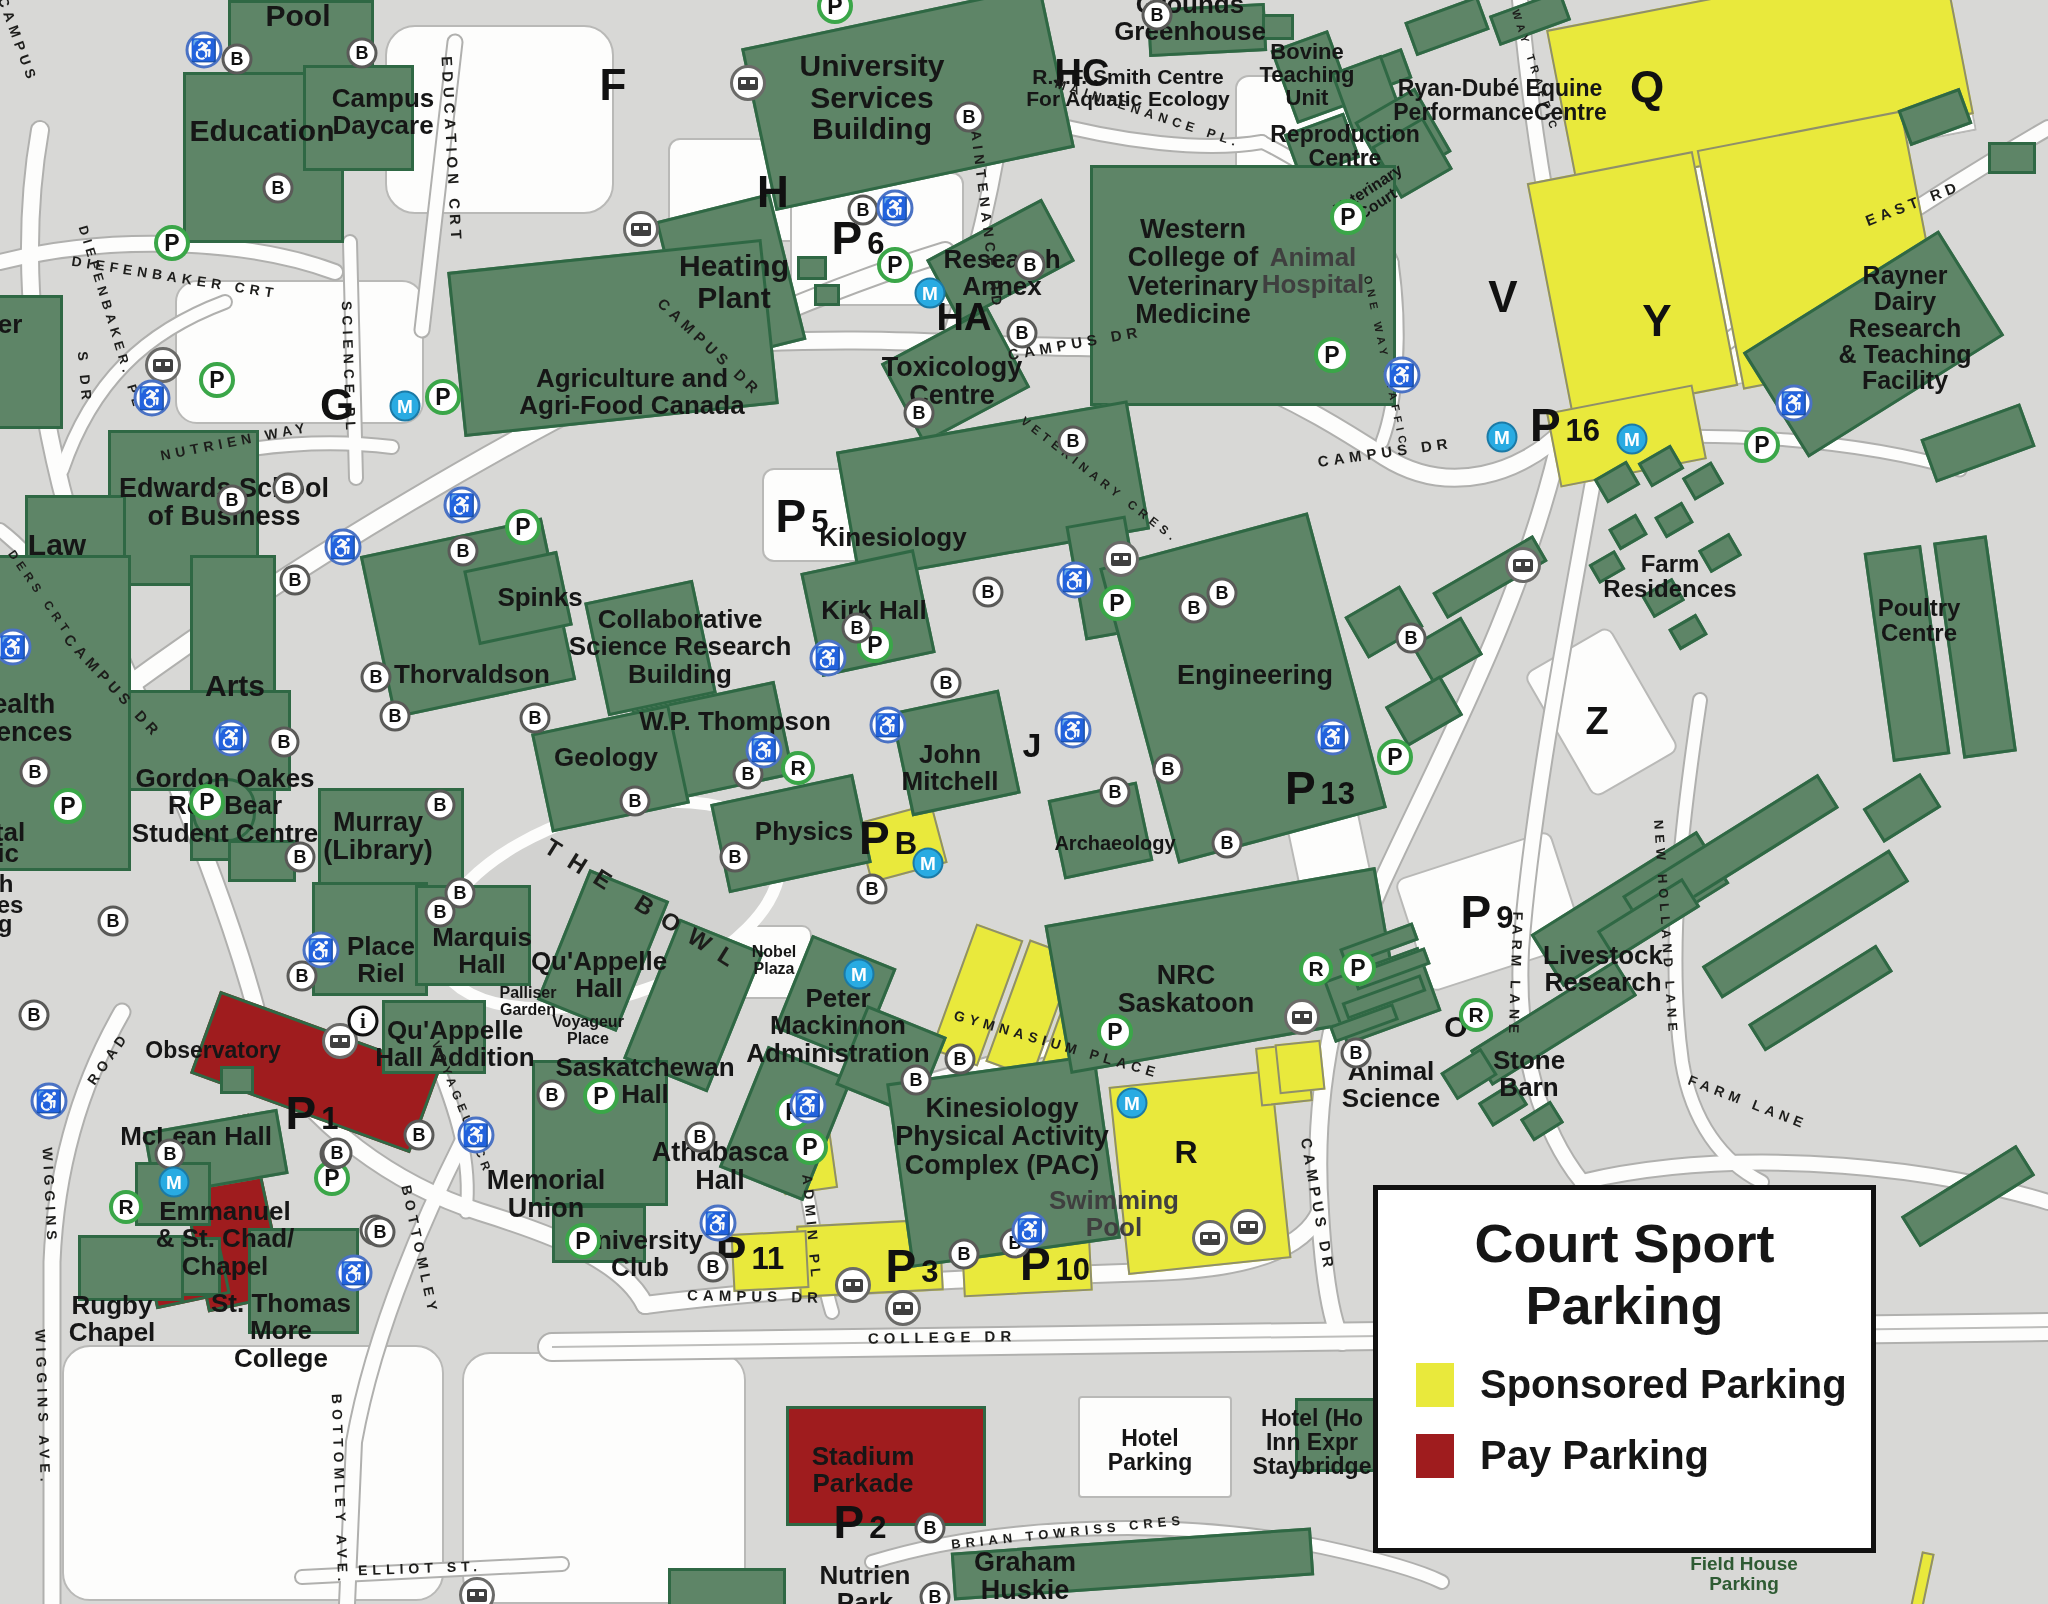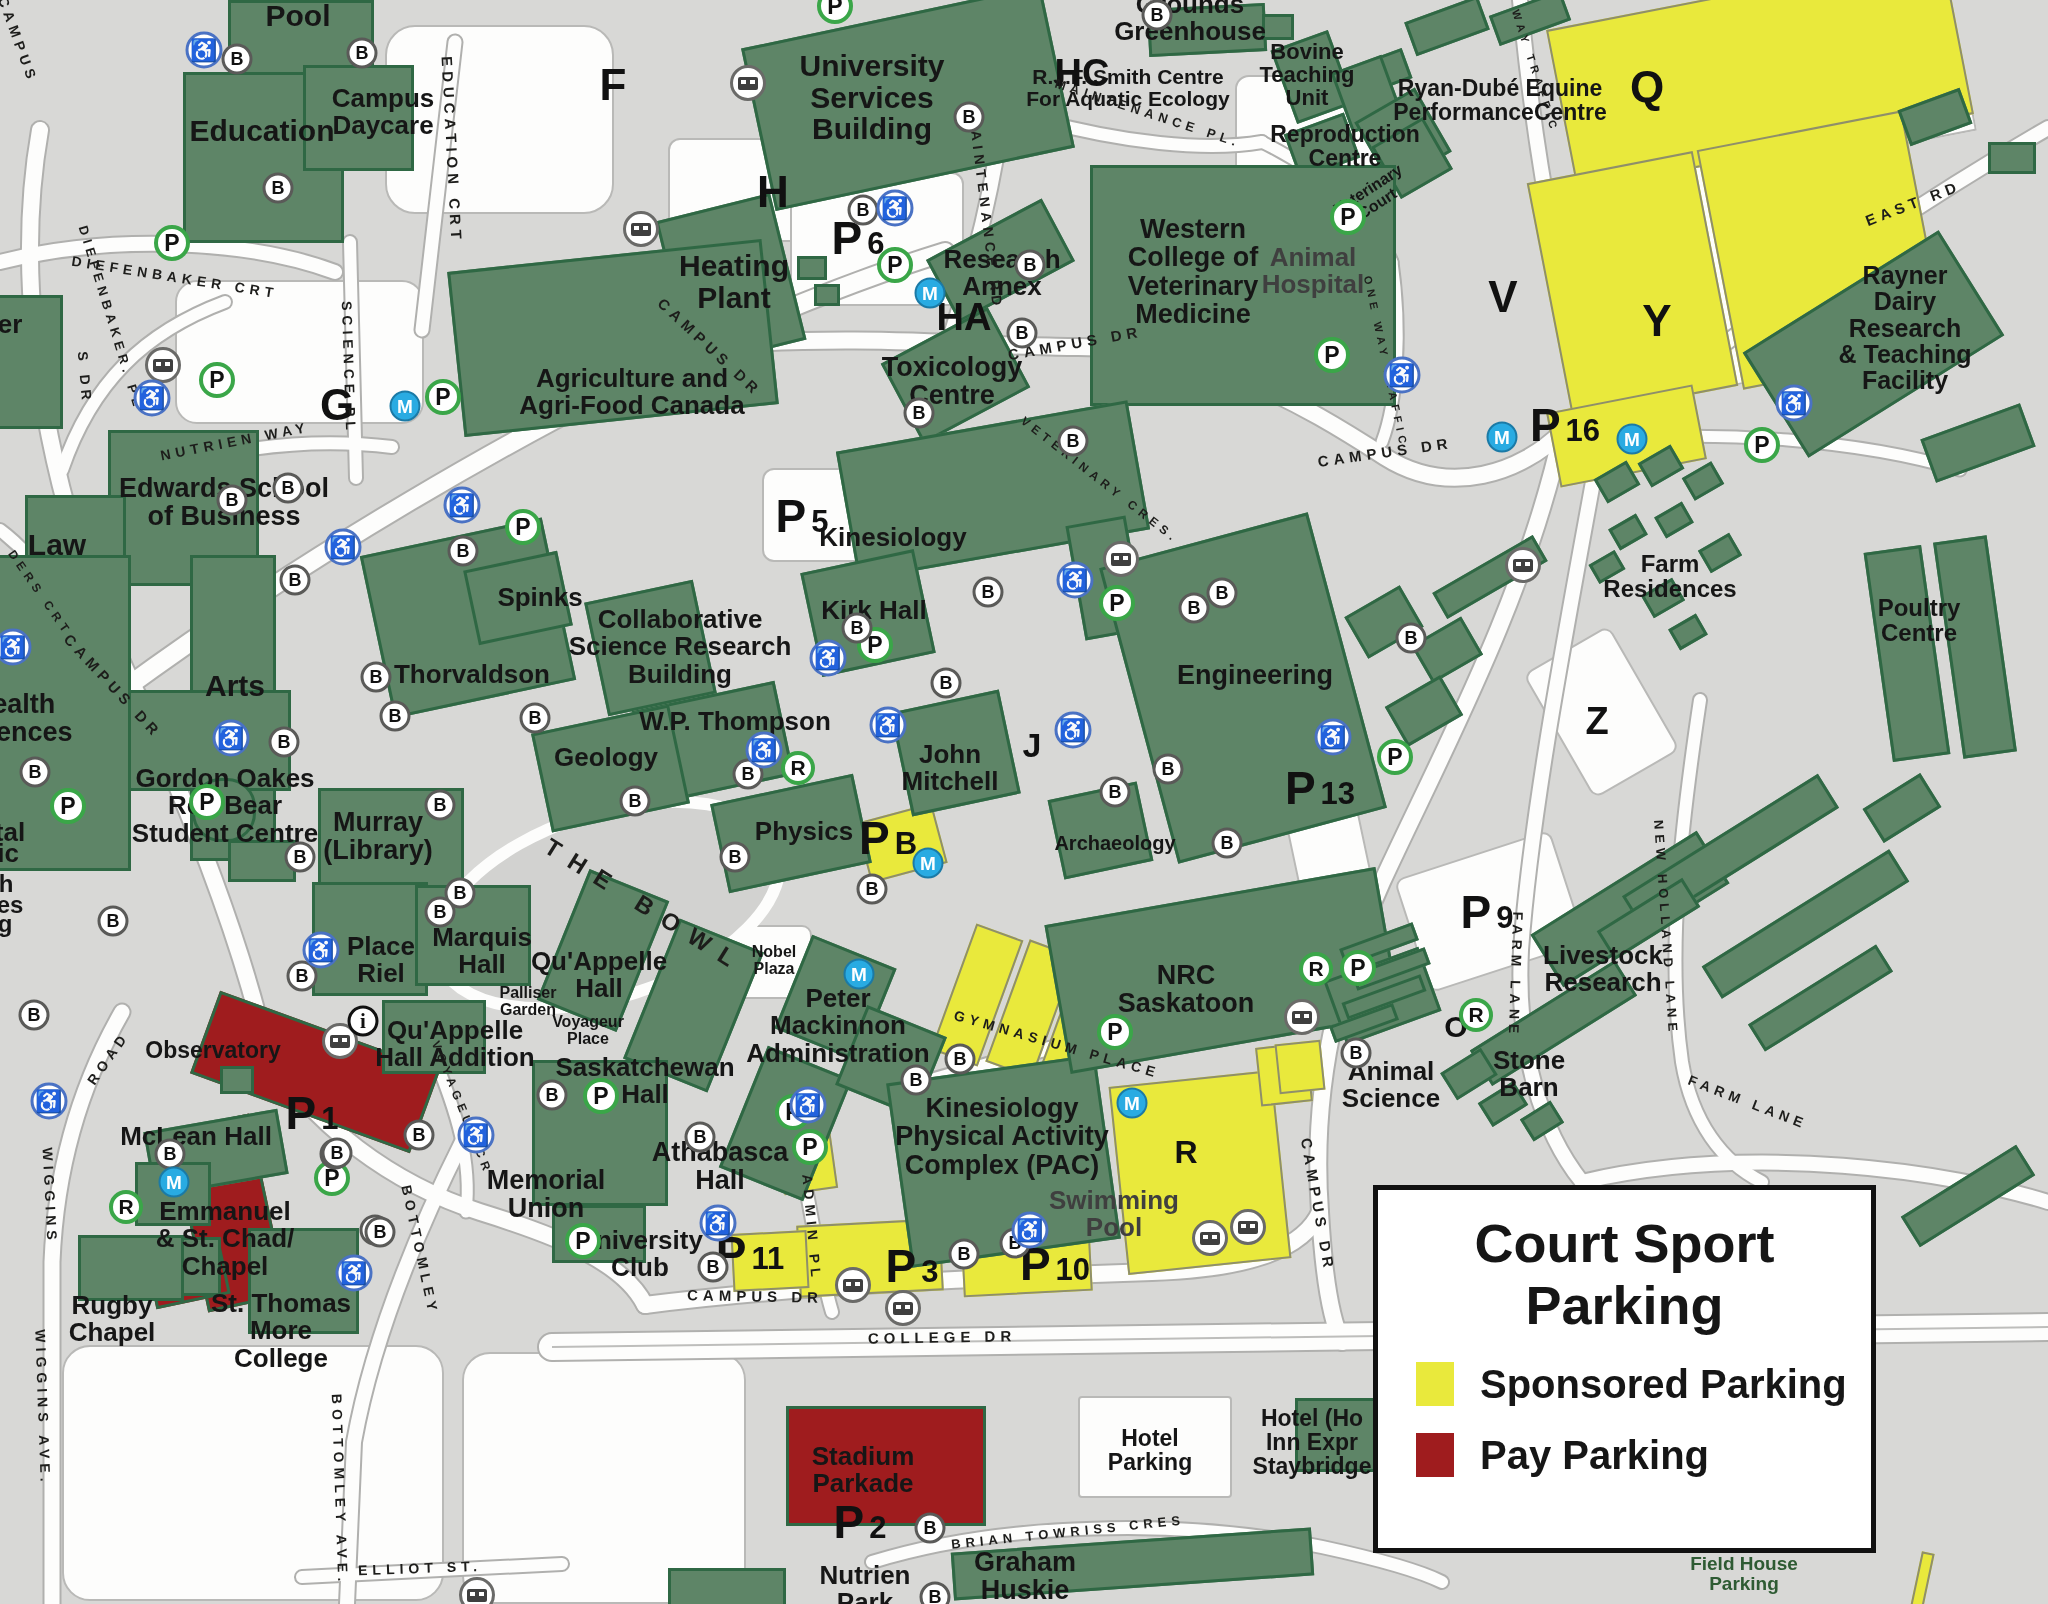--- a/index.html
+++ b/index.html
@@ -24,21 +24,21 @@
   .icon-B{width:31px;height:31px;border:3px solid #5a5a58;font-size:18px;}
   .icon-R{width:34px;height:34px;border:4px solid #3aa648;font-size:21px;}
   .icon-M{width:31px;height:31px;background:#29abe2;color:#fff;font-size:19px;border:2px solid #1b7aa6;}
   .icon-i{width:31px;height:31px;border:3px solid #111;font-size:21px;font-family:"Liberation Serif",serif;}
   .icon-acc{width:37px;height:37px;border:3px solid #4a72c4;color:#3a63b8;font-size:22px;font-weight:normal;}
   .icon-bus{width:36px;height:36px;border:3px solid #6a6a68;}
   .icon-bus i{display:block;width:20px;height:13px;background:#3f3f3f;border-radius:2px;position:relative;}
   .icon-bus i::after{content:"";position:absolute;top:3px;left:3px;width:5px;height:4px;background:#fff;box-shadow:9px 0 0 #fff;}
   #legend{position:absolute;left:1373px;top:1185px;width:503px;height:368px;background:#fff;border:5px solid #111;box-sizing:border-box;z-index:50;}
   #legend .legend-title{font-size:54px;font-weight:bold;color:#161616;text-align:center;margin-top:22px;letter-spacing:0;}
-  #legend .legend-item{display:flex;align-items:flex-start;margin:26px 12px 0 38px;}
+  #legend .legend-item{display:flex;align-items:center;margin:26px 12px 0 38px;}
   #legend .swatch{width:38px;height:44px;margin-right:26px;flex:0 0 auto;}
   #legend .legend-label{font-size:40px;font-weight:bold;color:#161616;}
 </style>
 </head>
 <body>
 
 <div id="map" style="width: 2048px; height: 1604px;">
   <div class="area white" style="left: 385px; top: 25px; width: 225px; height: 185px; border-radius: 30px;"></div>
     <div class="area white" style="left: 175px; top: 280px; width: 245px; height: 140px; border-radius: 22px;"></div>
     <div class="area white" style="left: 668px; top: 138px; width: 145px; height: 100px; border-radius: 12px;"></div>

